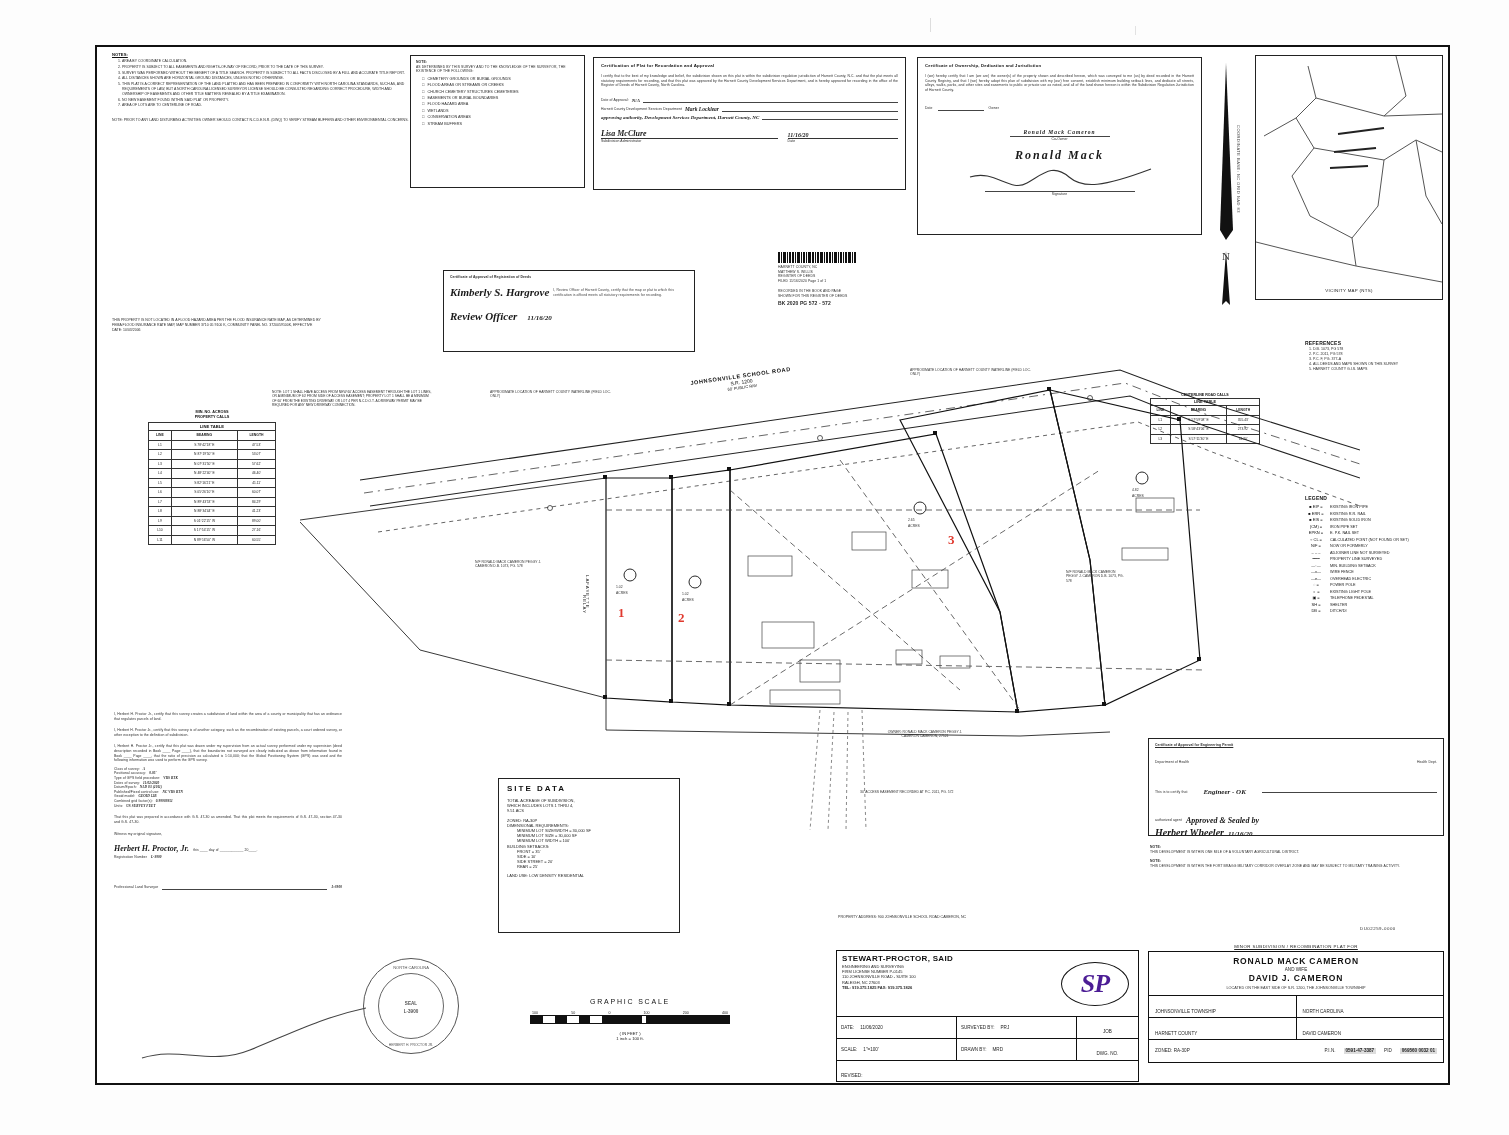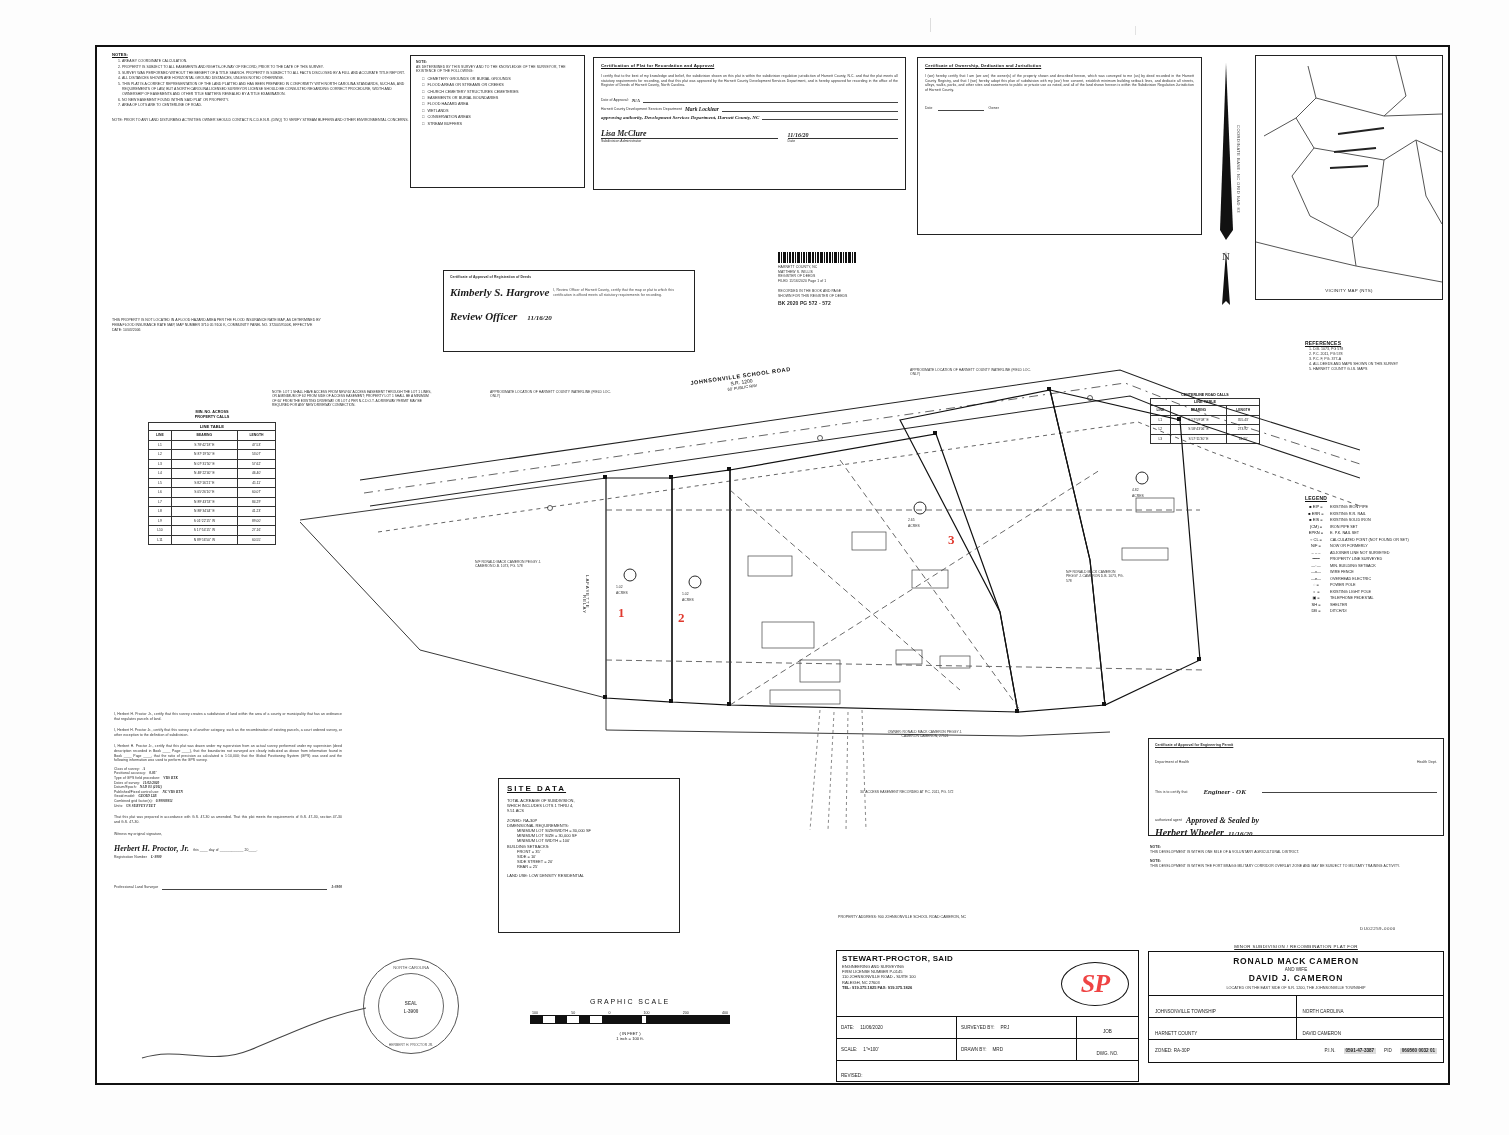--- a/index.html
+++ b/index.html
@@ -25,21 +25,21 @@
   }
   .box {
     position:absolute;
     border:1px solid #222;
     background:#fff;
     overflow:hidden;
   }
   .tiny { font-size:3.4px; line-height:4.6px; color:#2a2a2a; letter-spacing:.1px; }
   .tiny2 { font-size:4.0px; line-height:5.2px; color:#262626; }
   .tiny3 { font-size:4.6px; line-height:6.0px; color:#1f1f1f; }
-  .hdr { font-size:5.0px; font-weight:bold; text-decoration:underline; color:#111; letter-spacing:.2px;}
+  .hdr { font-size:5.0px; font-weight:bold; color:#111; letter-spacing:.2px;}
   .blurtxt { color:#3d3d3d; }
   ul.cklist { margin:2px 0 0 6px; padding:0; list-style:none; }
   ul.cklist li { font-size:3.8px; line-height:6.4px; color:#2b2b2b; }
   ul.cklist li:before { content:"\25A1"; margin-right:3px; font-size:4px; color:#444;}
   ol.nlist { margin:1px 0 0 8px; padding:0; }
   ol.nlist li { font-size:3.6px; line-height:5.0px; color:#2b2b2b; }
 
   
   #notes-block { position:absolute; left:112px; top:52px; width:300px; }
   #notes-block .t { font-size:4.2px; font-weight:bold; text-decoration:underline; color:#111;}
@@ -64,21 +64,21 @@
   #map-area { position:absolute; left:300px; top:360px; width:1060px; height:560px; }
   #map-area svg { position:absolute; left:0; top:0; }
   .lotnum { position:absolute; font-size:13px; font-weight:bold; color:#e0392e; font-family:"Liberation Serif", serif; }
   .maplbl { position:absolute; font-size:3.4px; line-height:4.4px; color:#333; }
 
   
   .tb { border:1.4px solid #111; }
   .sp-logo {
     border:1.2px solid #111; border-radius:50%;
     width:68px; height:44px; display:flex; align-items:center; justify-content:center;
-    font-family:"Liberation Serif", serif; font-weight:bold; font-size:26px; color:#ef4444;
+    font-family:"Liberation Serif", serif; font-weight:bold; font-size:26px; color:#4c1d95;
     letter-spacing:-1px; font-style:italic;
   }
   .seal {
     position:absolute; width:96px; height:96px; border-radius:50%;
     border:1.3px solid #555; color:#555;
   }
   .seal:after {
     content:""; position:absolute; left:14px; top:14px; right:14px; bottom:14px;
     border:1px solid #666; border-radius:50%;
   }
@@ -170,20 +170,31 @@
     </div>
   </div>
 
   <div class="box" style="left:917px;top:57px;width:285px;height:178px;padding:5px 7px;">
     <div class="hdr" style="font-size:4.2px;">Certificate of Ownership, Dedication and Jurisdiction</div>
     <div class="tiny" style="margin-top:6px;text-align:justify;">I (we) hereby certify that I am (we are) the owner(s) of the property shown and described hereon, which was conveyed to me (us) by deed recorded in the Harnett County Registry, and that I (we) hereby adopt this plan of subdivision with my (our) free consent, establish minimum building setback lines, and dedicate all streets, alleys, walks, parks, and other sites and easements to public or private use as noted, and all of the land shown hereon is within the Subdivision Regulation Jurisdiction of Harnett County.</div>
     <div style="display:flex;gap:5px;margin-top:14px;align-items:flex-end;">
       <span class="tiny">Date</span>
       <span style="width:46px;border-bottom:.7px solid #444;"></span>
       <span class="tiny">Owner</span>
+    </div>
+    <div style="text-align:center;margin-top:18px;">
+      <div class="hand" style="font-size:5.5px;letter-spacing:1px;">Ronald Mack Cameron</div>
+      <div style="width:100px;margin:1px auto 0;border-bottom:.7px solid #444;"></div>
+      <div class="tiny">Co-Owner</div>
+      <div class="hand" style="font-size:12px;margin-top:6px;letter-spacing:2px;">Ronald Mack</div>
+      <svg width="190" height="36" style="display:block;margin:-4px auto 0;">
+        <path d="M5,18 C30,10 45,34 62,24 C78,15 88,4 104,18 C118,30 138,28 186,10" stroke="#333" fill="none" stroke-width="1.1"></path>
+      </svg>
+      <div style="width:150px;margin:-4px auto 0;border-bottom:.7px solid #444;"></div>
+      <div class="tiny">Signature</div>
     </div>
   </div>
 
   <div class="northarrow" style="left:1200px;top:55px;width:55px;height:250px;">
     <svg width="55" height="250">
       <polygon points="26,8 33,175 26,185 20,175" fill="#111"></polygon>
       <polygon points="26,196 30,250 26,246 22,250" fill="#111"></polygon>
       <text x="22" y="205" font-size="11" font-family="Liberation Serif, serif" fill="#333">N</text>
     </svg>
     <div style="position:absolute;left:36px;top:70px;writing-mode:vertical-rl;font-size:4px;color:#444;letter-spacing:.5px;">COORDINATE BASE: NC GRID NAD 83</div>

